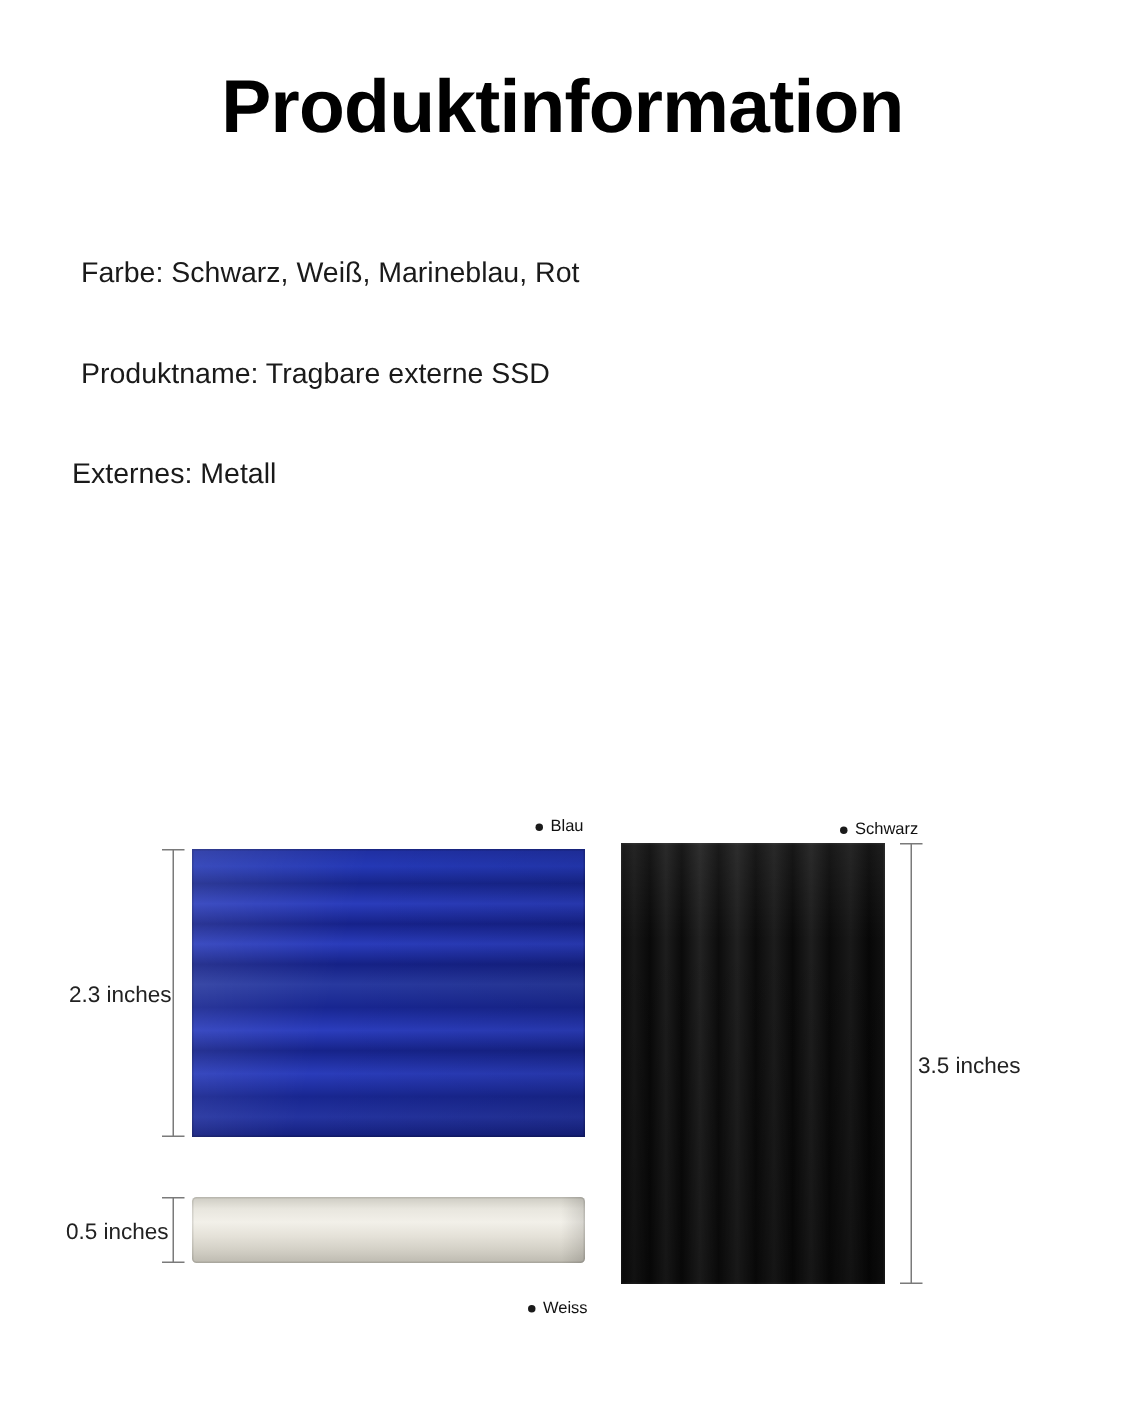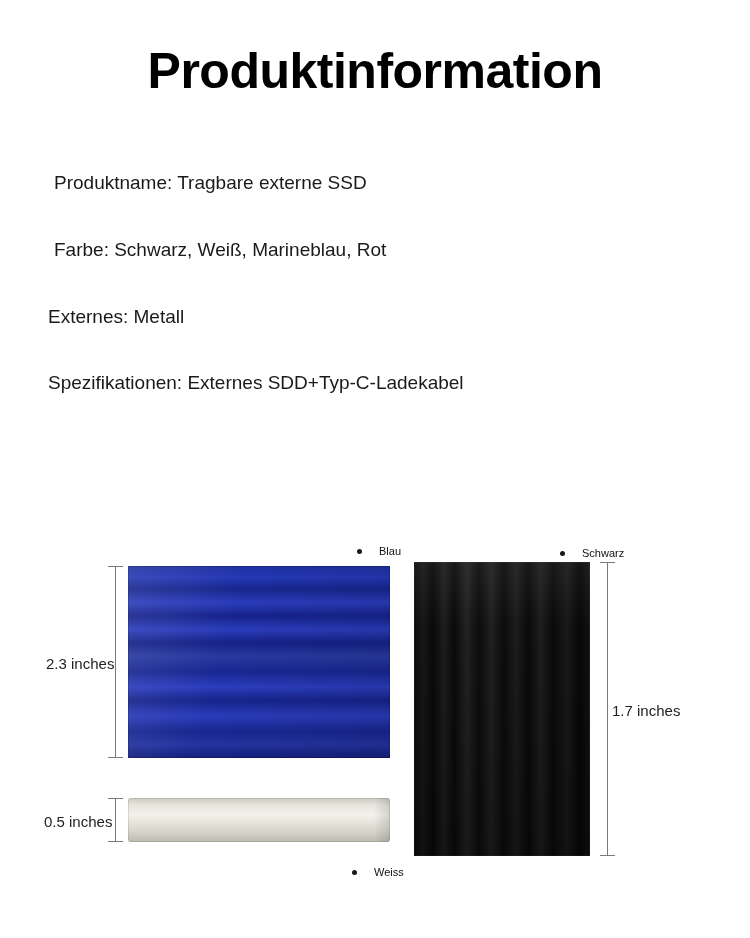--- a/index.html
+++ b/index.html
@@ -167,21 +167,21 @@
   .dim-black-h .line { position: absolute; left: 7px; top: 0; width: 1px; height: 294px; background: #7a7a7a; }
   .dim-black-h .cap-top { position: absolute; left: 0; top: 0; width: 15px; height: 1px; background: #7a7a7a; }
   .dim-black-h .cap-bot { position: absolute; left: 0; top: 293px; width: 15px; height: 1px; background: #7a7a7a; }
   .lbl-black-h { left: 612px; top: 172px; }
 
   
   .callout {
     position: absolute;
     display: flex;
     align-items: center;
-    gap: 17px;
+    gap: 5px;
     font-size: 11px;
     color: #111111;
     white-space: nowrap;
   }
   .callout .dot {
     width: 5px; height: 5px;
     border-radius: 50%;
     background: #1a1a1a;
     display: inline-block;
   }
@@ -190,24 +190,23 @@
   .callout-white { left: 352px; top: 320px; margin-top: 16px; }
 </style>
 </head>
 <body>
 
 <div id="page">
 
   <div class="title">Produktinformation</div>
 
   <div class="specs">
+    <div class="spec-line indent-1">Farbe: Schwarz, Weiß, Marineblau, Rot</div>
     <div class="spec-line indent-1">Produktname: Tragbare externe SSD</div>
-    <div class="spec-line indent-1">Farbe: Schwarz, Weiß, Marineblau, Rot</div>
     <div class="spec-line">Externes: Metall</div>
-    <div class="spec-line">Spezifikationen: Externes SDD+Typ-C-Ladekabel</div>
   </div>
 
   <div class="product-area">
 
     <div class="blue-drive"></div>
     <div class="black-drive"></div>
     <div class="white-drive"></div>
 
     <div class="dim dim-blue-h">
       <div class="line"></div>
@@ -221,21 +220,21 @@
         <div class="cap-top"></div>
         <div class="cap-bot"></div>
     </div>
     <div class="dim-label lbl-white-h">0.5 inches</div>
 
     <div class="dim dim-black-h">
       <div class="line"></div>
         <div class="cap-top"></div>
         <div class="cap-bot"></div>
     </div>
-    <div class="dim-label lbl-black-h">1.7 inches</div>
+    <div class="dim-label lbl-black-h">3.5 inches</div>
 
     <div class="callout callout-blue">
       <span class="dot"></span>
       <span>Blau</span>
     </div>
 
     <div class="callout callout-black">
       <span class="dot"></span>
       <span>Schwarz</span>
     </div>

